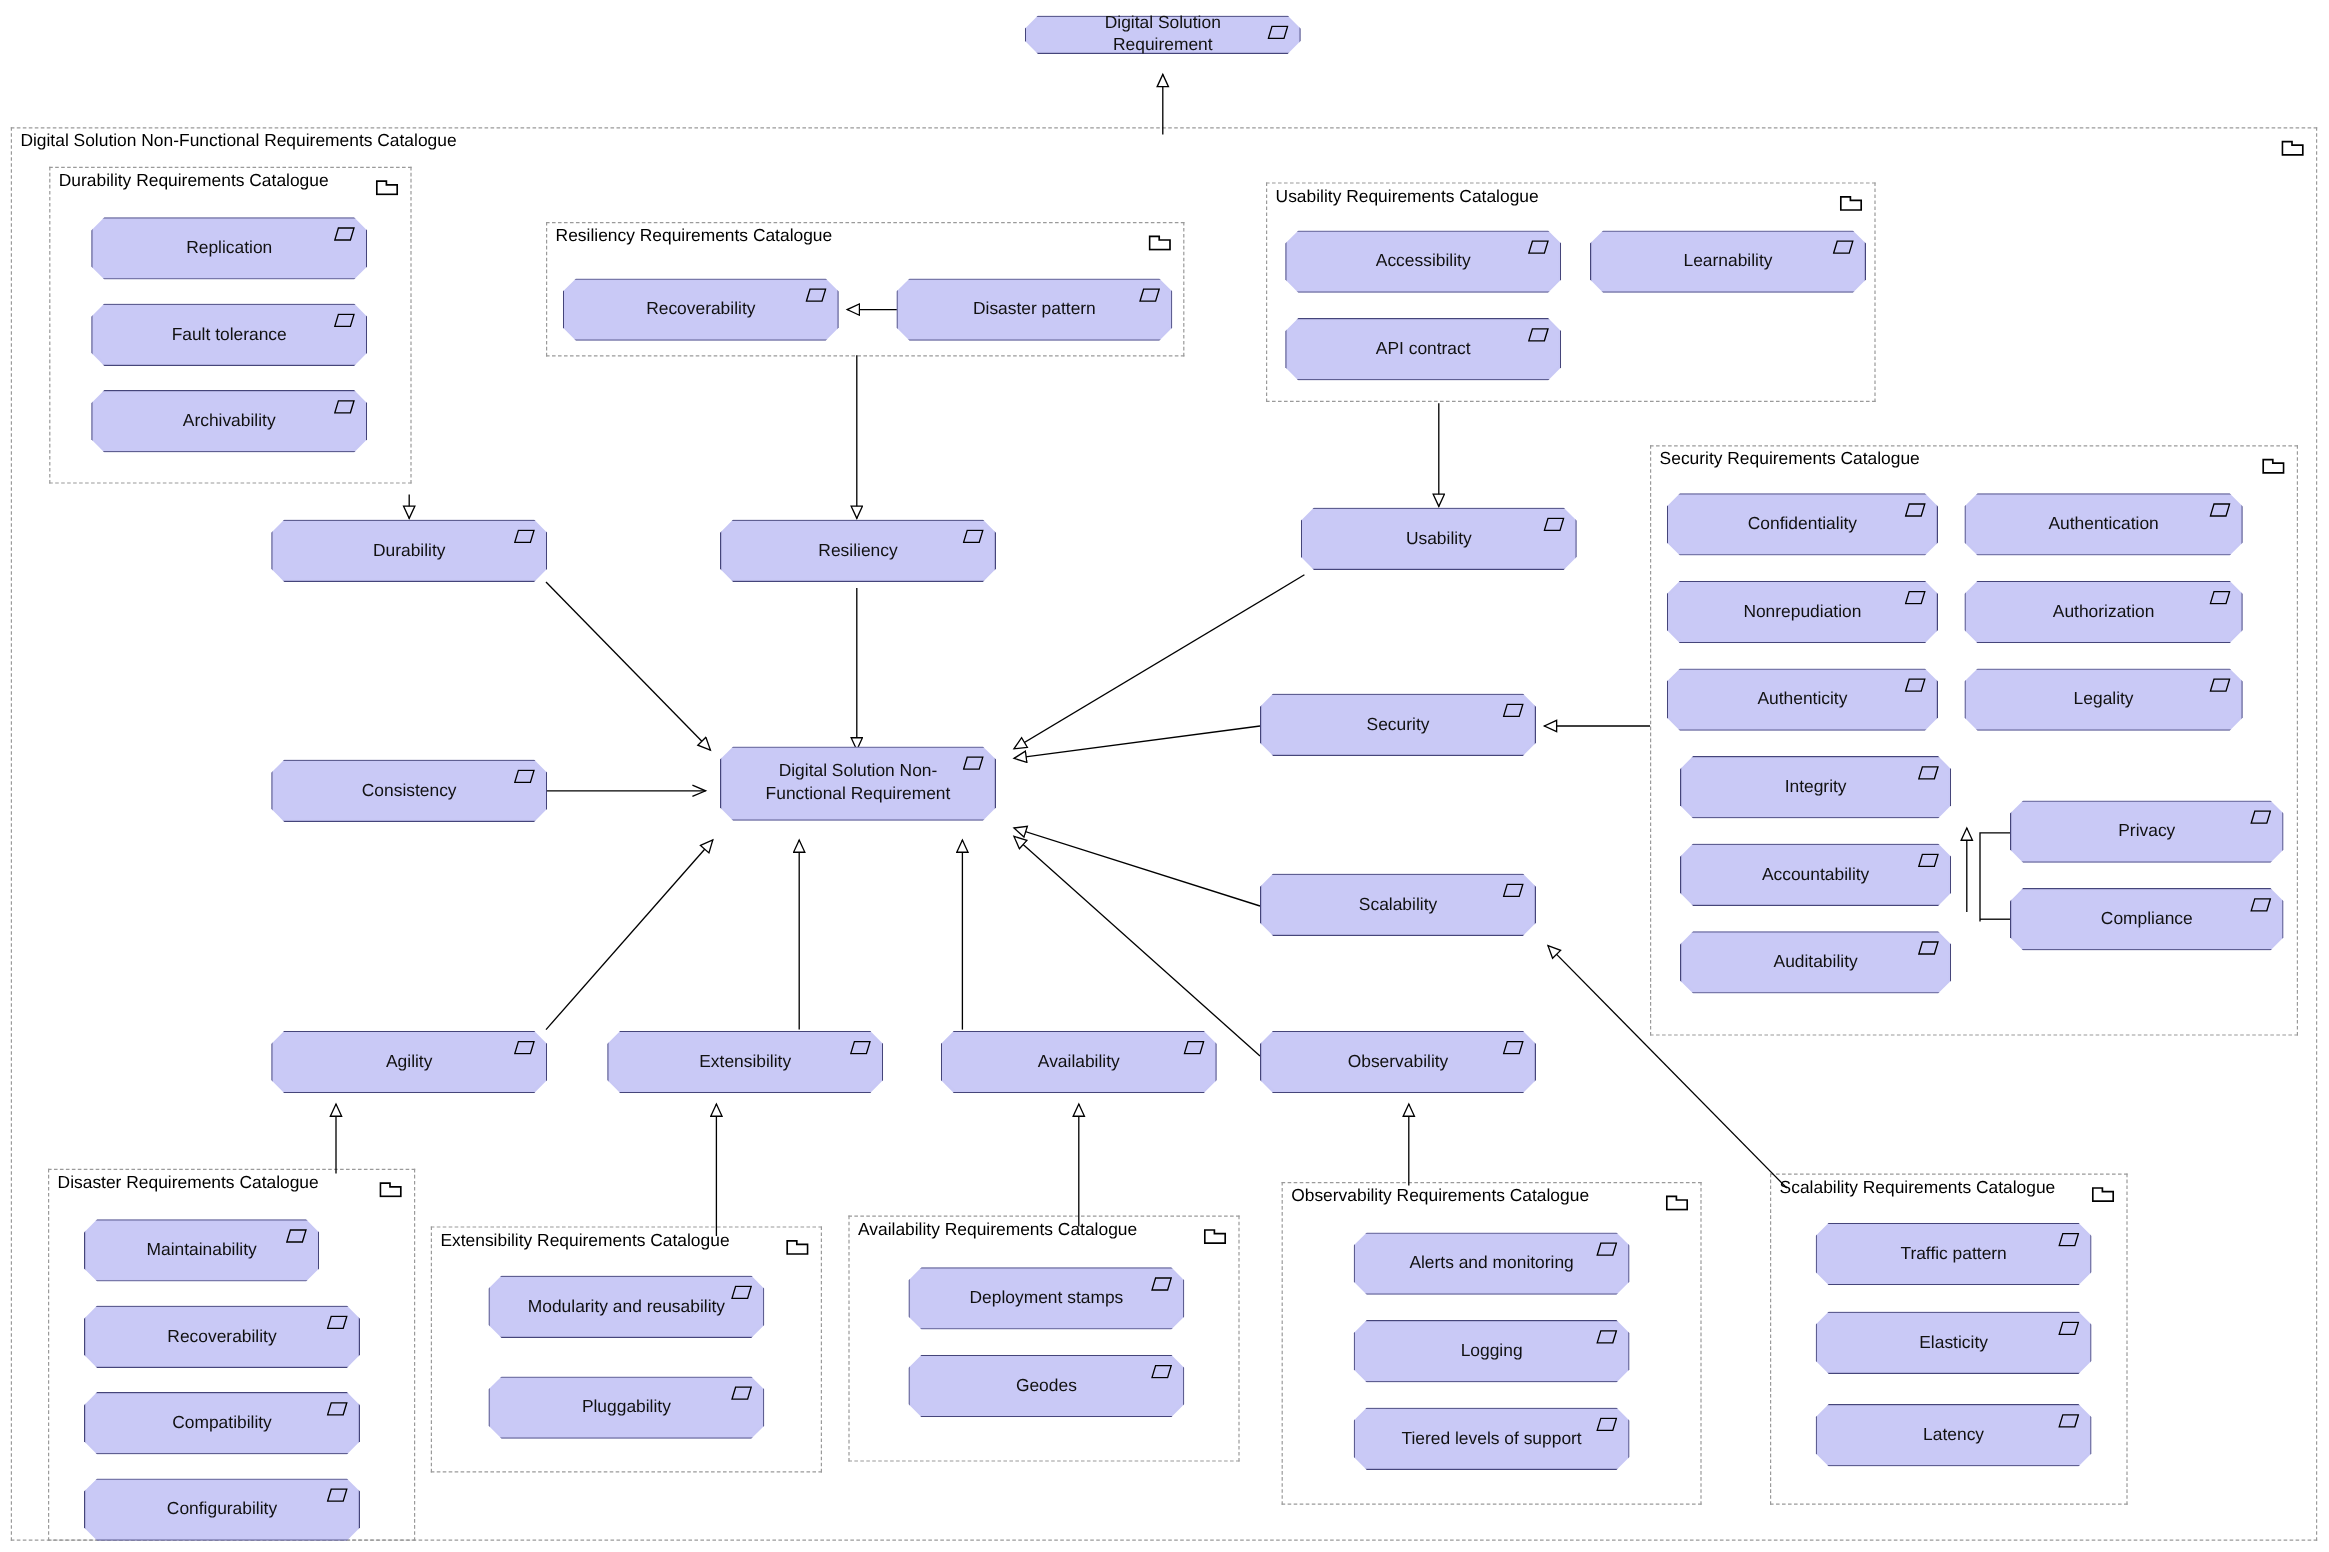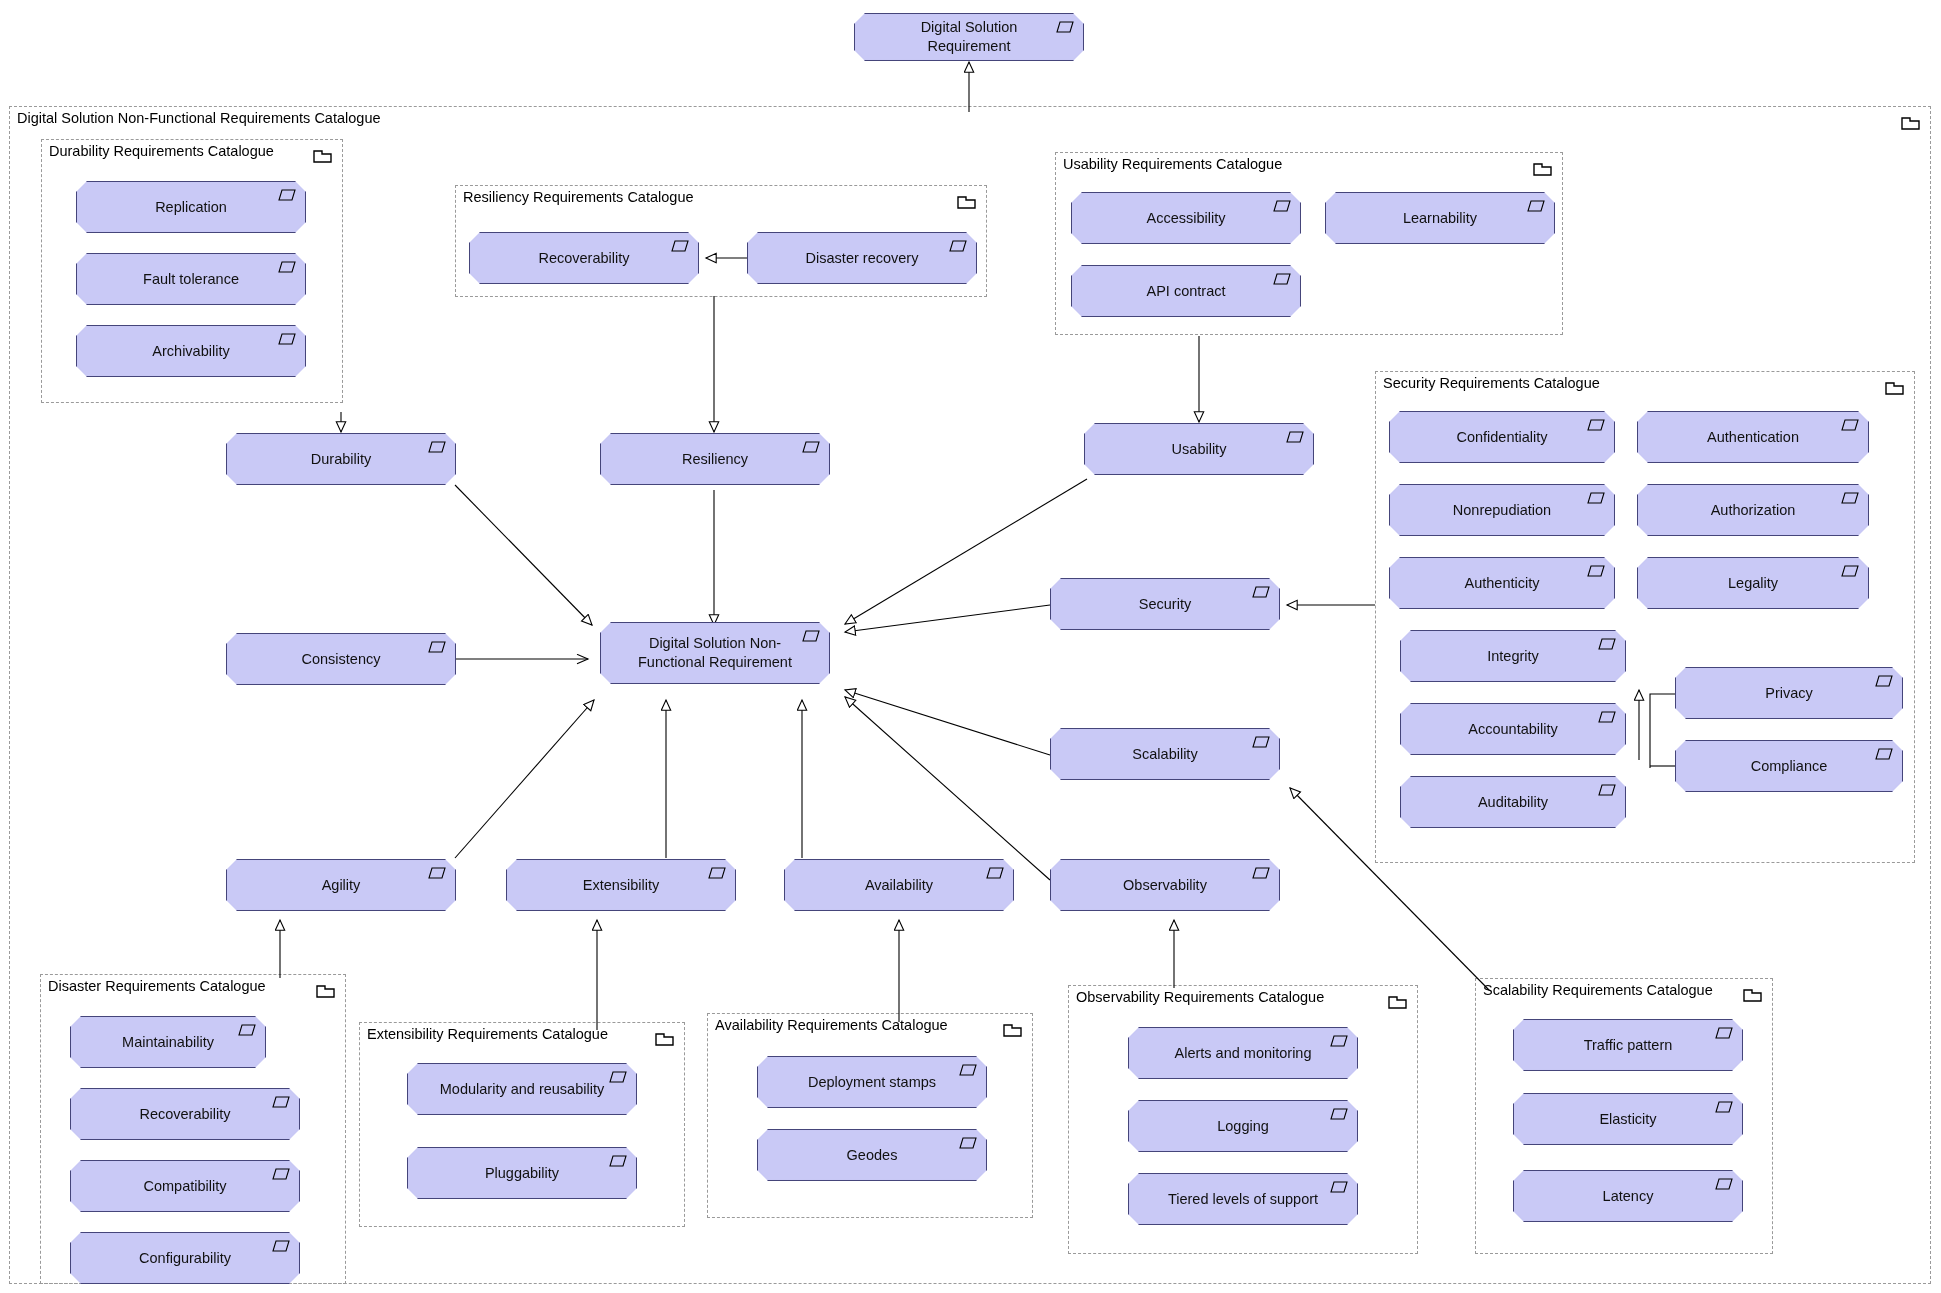--- a/index.html
+++ b/index.html
@@ -160,21 +160,21 @@
       <path d="M1087,479 L845,624" marker-end="url(#hollowTri)"></path>
       <path d="M1050,605 L845,632" marker-end="url(#hollowTri)"></path>
       <path d="M1050,755 L845,690" marker-end="url(#hollowTri)"></path>
       <path d="M1050,880 L845,697" marker-end="url(#hollowTri)"></path>
       <path d="M455,858 L594,700" marker-end="url(#hollowTri)"></path>
       <path d="M666,858 L666,700" marker-end="url(#hollowTri)"></path>
       <path d="M802,858 L802,700" marker-end="url(#hollowTri)"></path>
     </g>
   </svg>
 
-  <div class="req" style="left:854px;top:13px;width:230px;height:48px;">
+  <div class="req" style="left:854px;top:13px;width:230px;height:32px;">
     <div class="shape"></div>
     <svg class="req-glyph" viewBox="0 0 18 12">
       <path d="M4,1 L17,1 L14,11 L1,11 Z" fill="none" stroke="#000" stroke-width="1.1"></path>
     </svg>
     <div class="label">Digital Solution Requirement</div>
   </div>
 
   <div class="group root" style="left:9px;top:106px;width:1922px;height:1178px;">
     <div class="group-label">Digital Solution Non-Functional Requirements Catalogue</div>
     <svg class="folder-icon" viewBox="0 0 19 15">
@@ -221,21 +221,21 @@
     <svg class="req-glyph" viewBox="0 0 18 12">
       <path d="M4,1 L17,1 L14,11 L1,11 Z" fill="none" stroke="#000" stroke-width="1.1"></path>
     </svg>
     <div class="label">Recoverability</div>
   </div>
   <div class="req" style="left:747px;top:232px;width:230px;height:52px;">
     <div class="shape"></div>
     <svg class="req-glyph" viewBox="0 0 18 12">
       <path d="M4,1 L17,1 L14,11 L1,11 Z" fill="none" stroke="#000" stroke-width="1.1"></path>
     </svg>
-    <div class="label">Disaster recovery</div>
+    <div class="label">Disaster pattern</div>
   </div>
 
   <div class="group" style="left:1055px;top:152px;width:508px;height:183px;">
     <div class="group-label">Usability Requirements Catalogue</div>
     <svg class="folder-icon" viewBox="0 0 19 15">
       <path d="M1,3 L1,14 L18,14 L18,6 L9,6 L9,3 Z" fill="none" stroke="#000" stroke-width="1.4"></path>
     </svg>
   </div>
   <div class="req" style="left:1071px;top:192px;width:230px;height:52px;">
     <div class="shape"></div>

